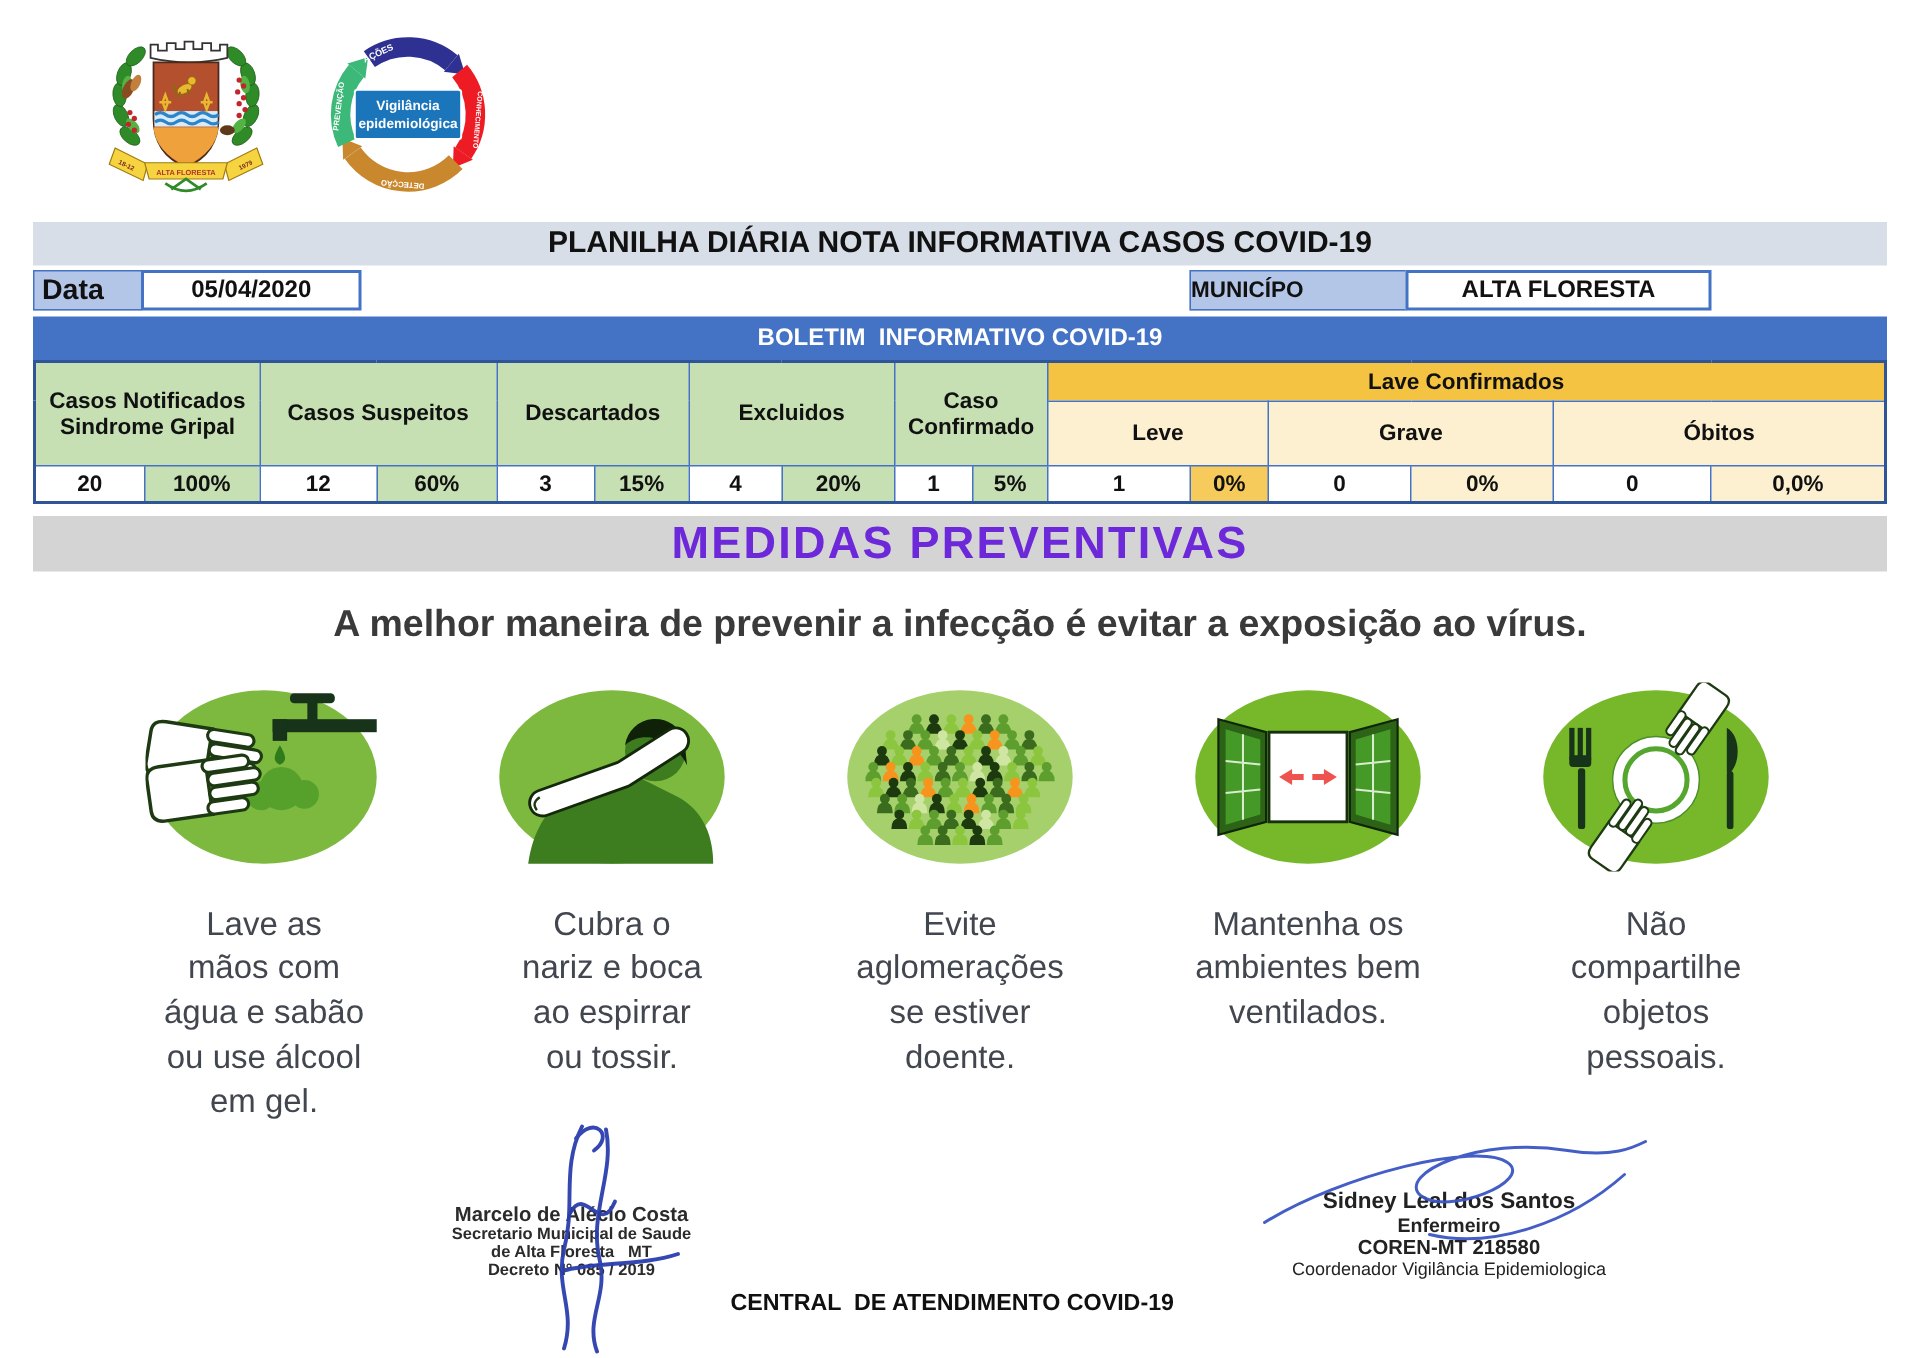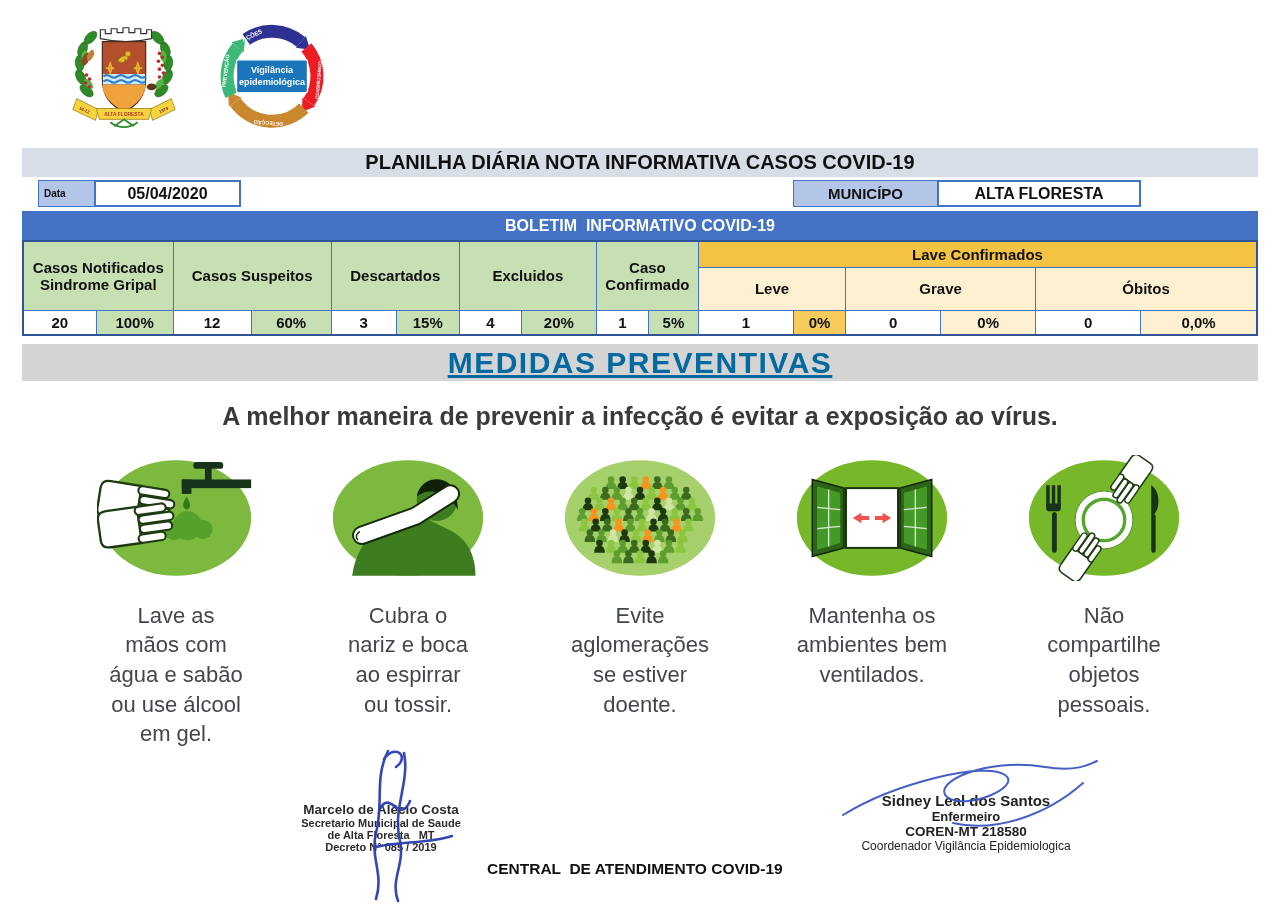--- a/index.html
+++ b/index.html
@@ -14,39 +14,39 @@
   .crest{width:128px;height:126px;flex:0 0 auto;}
   .titles{flex:1;text-align:center;padding-top:10px;}
   .t1{font-size:30px;font-weight:bold;letter-spacing:.5px;}
   .t2{font-size:29px;font-weight:bold;margin-top:6px;}
   .t3{font-size:22px;font-weight:bold;margin-top:8px;}
   .cycle{width:168px;height:128px;flex:0 0 auto;margin-right:6px;}
   .banner{margin:6px 22px 0;background:var(--banner_gray);height:29px;line-height:29px;
     text-align:center;font-weight:bold;font-size:20px;white-space:pre;}
   .inforow{margin:3px 22px 0;position:relative;height:27px;font-weight:bold;}
   .cell{position:absolute;top:0;height:27px;border:1px solid var(--accent_blue);line-height:25px;}
-  .c-datalabel{left:16px;width:73px;background:var(--cell_blue);padding-left:5px;font-size:10px;}
+  .c-datalabel{left:0;width:73px;background:var(--cell_blue);padding-left:5px;font-size:19px;}
   .c-datavalue{left:72px;width:147px;background:#fff;text-align:center;font-size:16px;border-width:2px;line-height:23px;}
-  .c-munlabel{left:771px;width:145px;background:var(--cell_blue);text-align:center;font-size:15px;}
+  .c-munlabel{left:771px;width:145px;background:var(--cell_blue);text-align:left;font-size:15px;}
   .c-munvalue{left:915px;width:204px;background:#fff;text-align:center;font-size:16px;border-width:2px;line-height:23px;}
   .bluebar{margin:4px 22px 0;background:var(--accent_blue);height:29px;line-height:29px;color:#fff;
     text-align:center;font-weight:bold;font-size:16px;white-space:pre;}
   table.cases{margin:0 22px;width:1236px;border-collapse:collapse;table-layout:fixed;border-radius:23px;}
   table.cases th,table.cases td{border:1px solid var(--accent_blue);text-align:center;
     font-weight:bold;font-size:15px;line-height:1.15;padding:1px 2px;}
   table.cases{border:2px solid #2f5597;}
   th.hg{background:var(--cell_green);height:52px;}
   th.hgold{background:var(--cell_gold);height:26px;}
   th.hcream{background:var(--cell_cream);height:43px;}
   td.vrow{height:25px;background:#fff;}
   td.vg{background:var(--cell_green);}
   td.vgold{background:var(--pct_gold);}
   td.vcream{background:var(--cell_cream);}
   .medbar{margin:8px 22px 0;background:var(--bar_gray);height:37px;line-height:37px;text-align:center;
-    font-size:30px;font-weight:bold;color:#0369a1;letter-spacing:1.5px;text-decoration:underline;}
+    font-size:30px;font-weight:bold;color:#6d28d9;letter-spacing:1.5px;}
   .intro{margin-top:18px;text-align:center;font-weight:bold;font-size:25px;color:#3a3a3a;line-height:1.42;}
   .measures{margin:20px 28px 0;display:flex;justify-content:center;}
   .measure{width:232px;display:flex;flex-direction:column;align-items:center;}
   .micon{width:158px;height:126px;}
   .caption{margin-top:20px;font-size:22px;color:#42464e;text-align:center;
     white-space:pre-line;line-height:1.35;}
   .footer{position:absolute;left:0;top:745px;width:1280px;height:160px;}
   .sig-left-text{position:absolute;left:295px;top:57px;width:172px;text-align:center;color:#2b2b2b;}
   .sig-left-text .nm{font-size:13.5px;font-weight:bold;}
   .sig-left-text .rl{font-size:11px;font-weight:bold;white-space:pre;}

